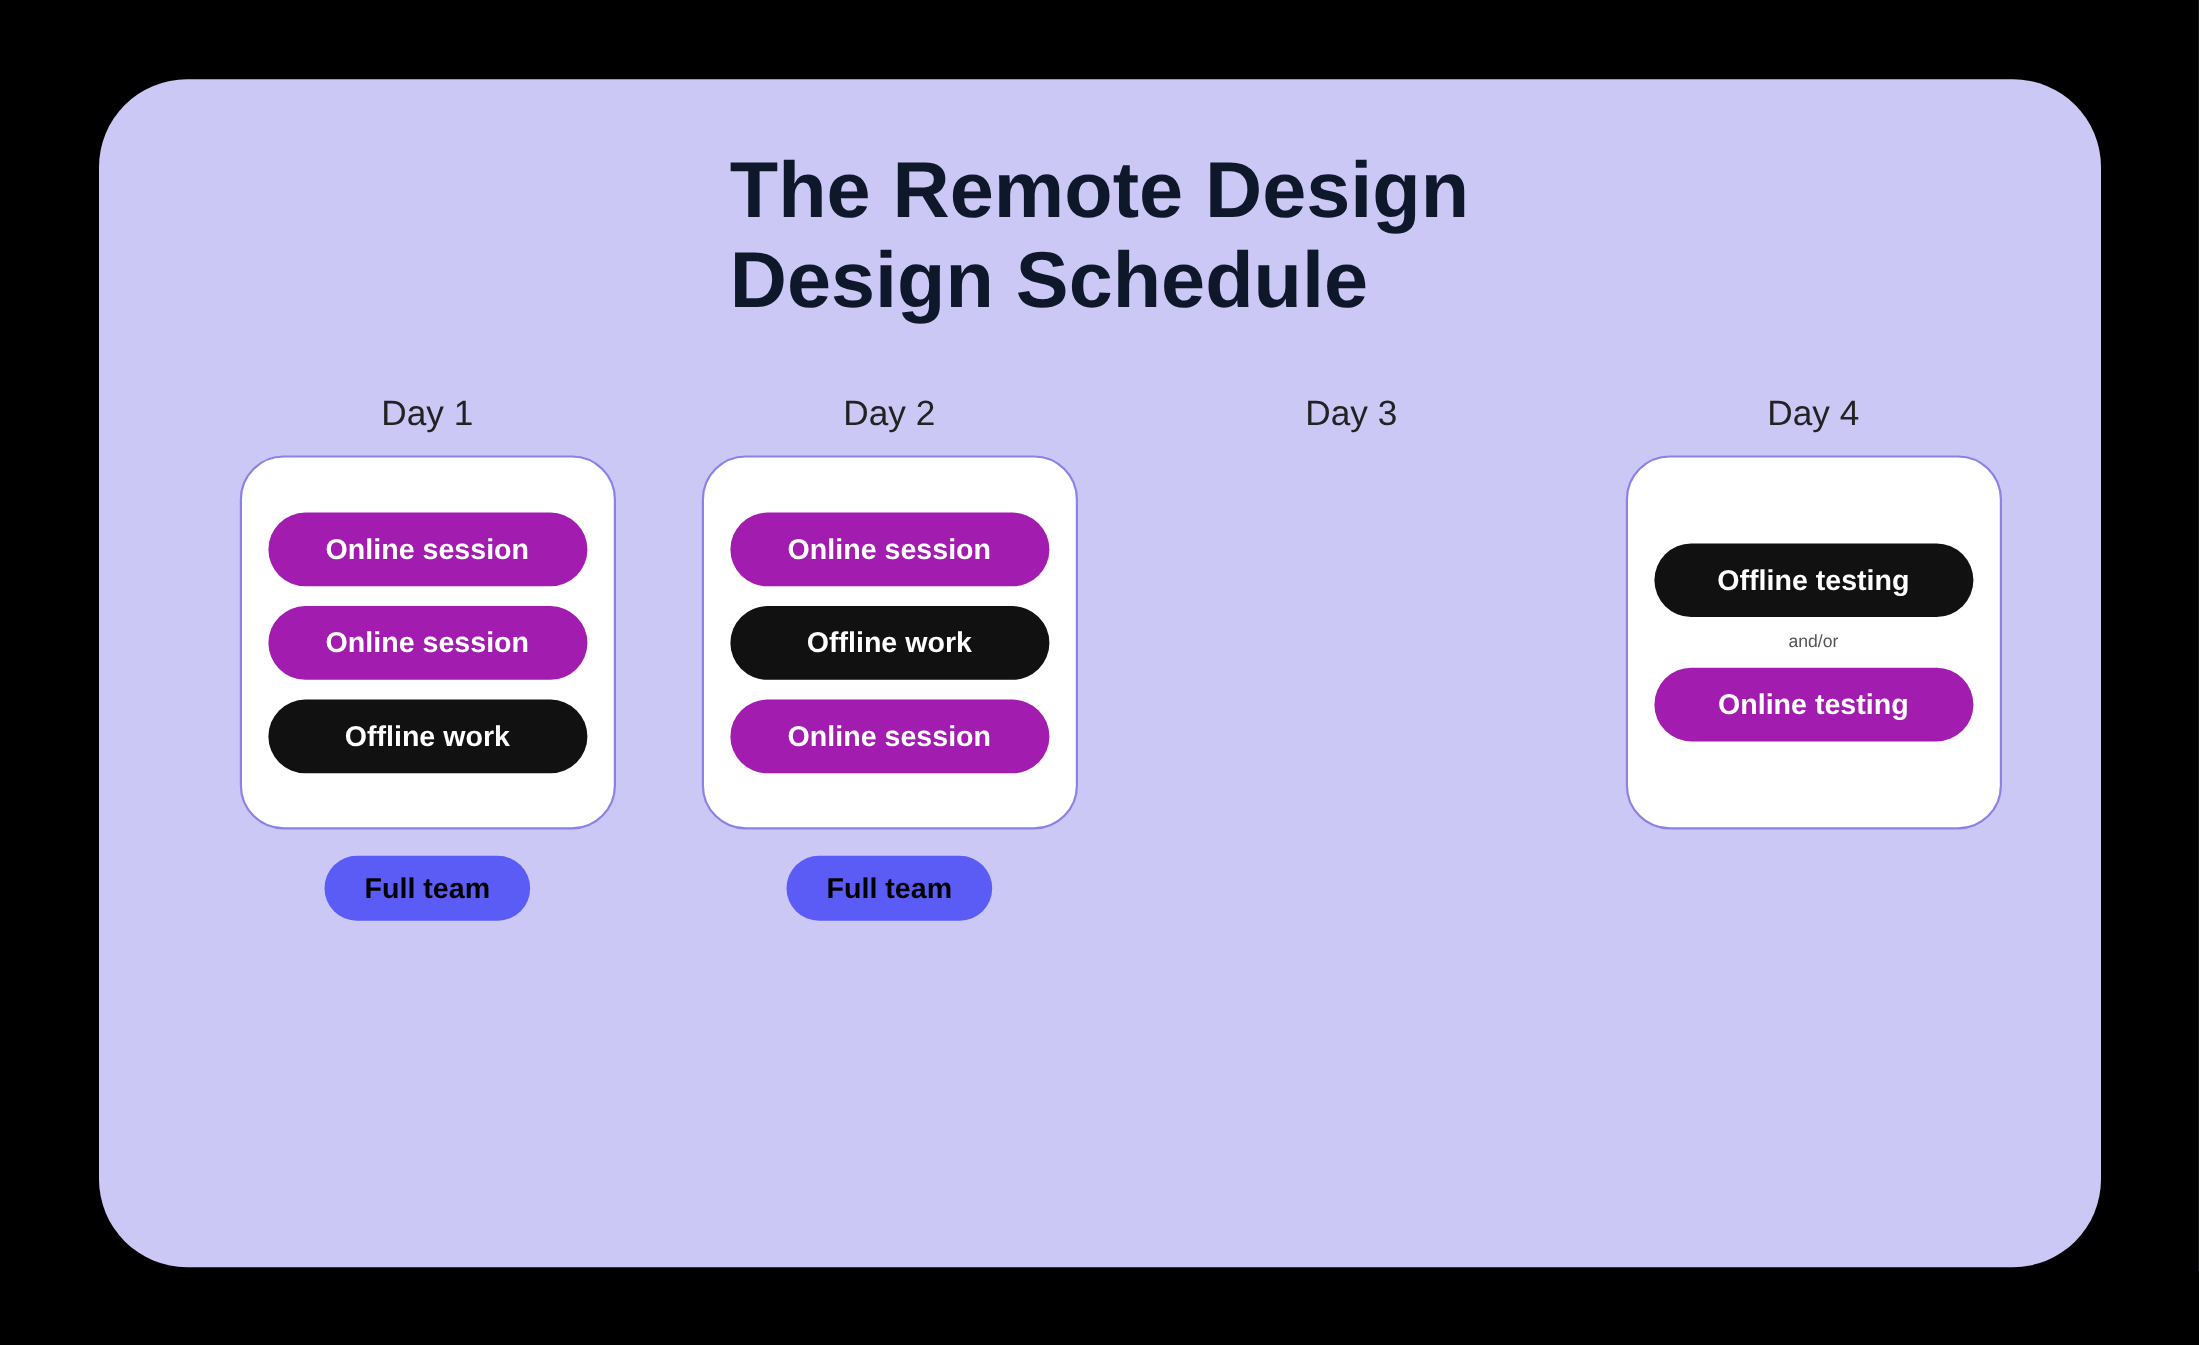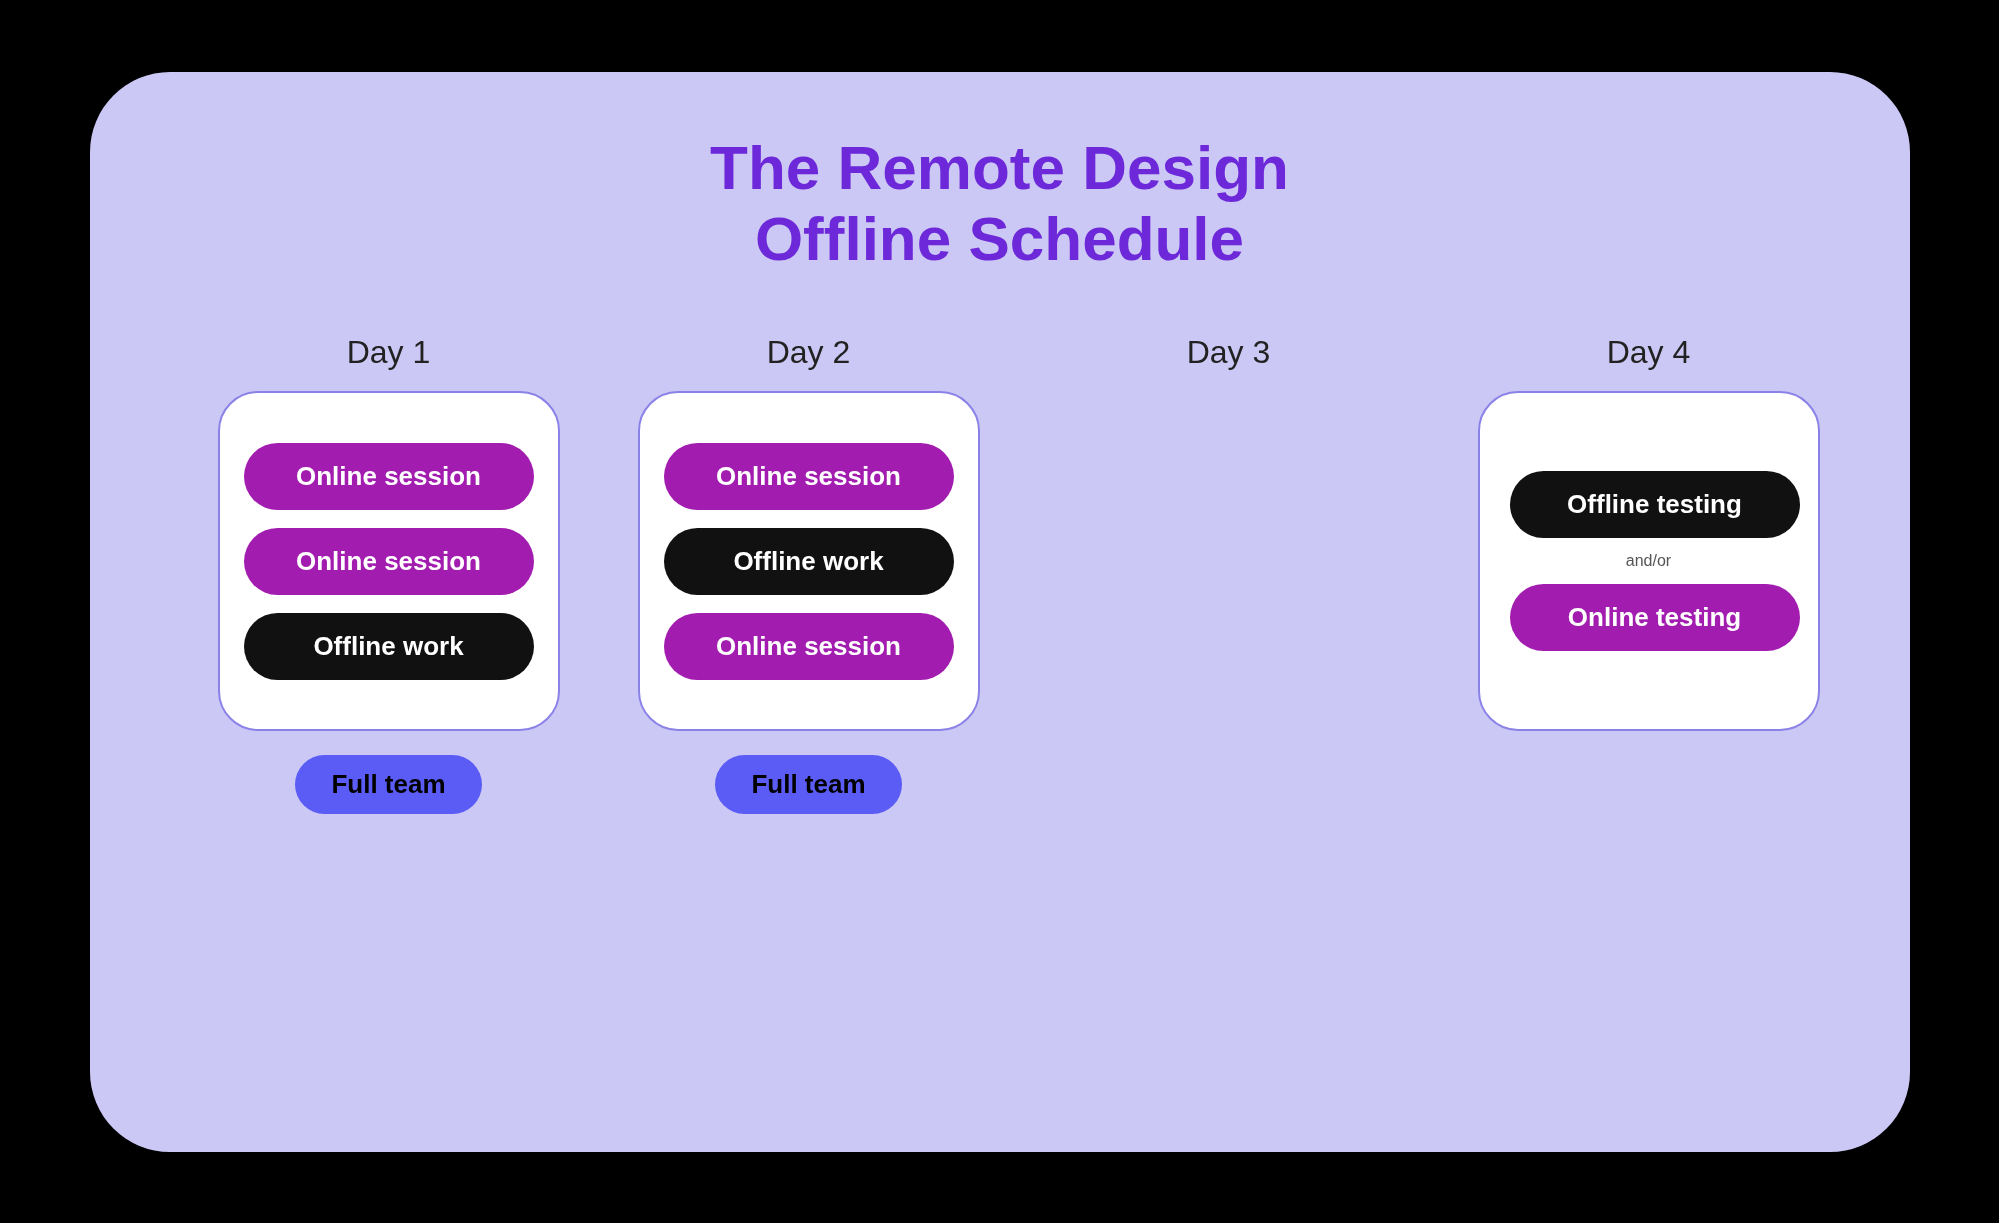--- a/index.html
+++ b/index.html
@@ -20,24 +20,23 @@
       height: 1080px;
       background: #ccc8f5;
       border-radius: 80px;
       display: flex;
       flex-direction: column;
       align-items: center;
       padding: 60px 60px 40px 60px;
     }
 
     .title {
-      font-size: 62px;
+      font-size: 72px;
       font-weight: 900;
-      color: #6d28d9;
-      text-align: center;
+      color: #0f172a;
       line-height: 1.15;
       margin-bottom: 60px;
     }
 
     .days-row {
       display: flex;
       flex-direction: row;
       gap: 40px;
       align-items: flex-start;
       justify-content: center;
@@ -118,35 +117,36 @@
     .andor-text {
       font-size: 16px;
       color: #555;
       text-align: center;
       font-weight: 400;
     }
 
     .day4-inner {
       display: flex;
       flex-direction: column;
+      align-items: center;
       gap: 14px;
       width: 100%;
     }
 
     .spacer-badge {
       height: 68px;
     }
   </style>
 </head>
 <body>
 
 <div class="main-container">
   <h1 class="title">
     <span>The Remote Design</span><br>
-    <span>Offline Schedule</span>
+    <span>Design Schedule</span>
   </h1>
 
   <div class="days-row">
 
     <div class="day-column">
       <div class="day-label">Day 1</div>
       <div class="day-card">
         <div class="pill pill-teal">Online session</div>
         <div class="pill pill-teal">Online session</div>
         <div class="pill pill-black">Offline work</div>

